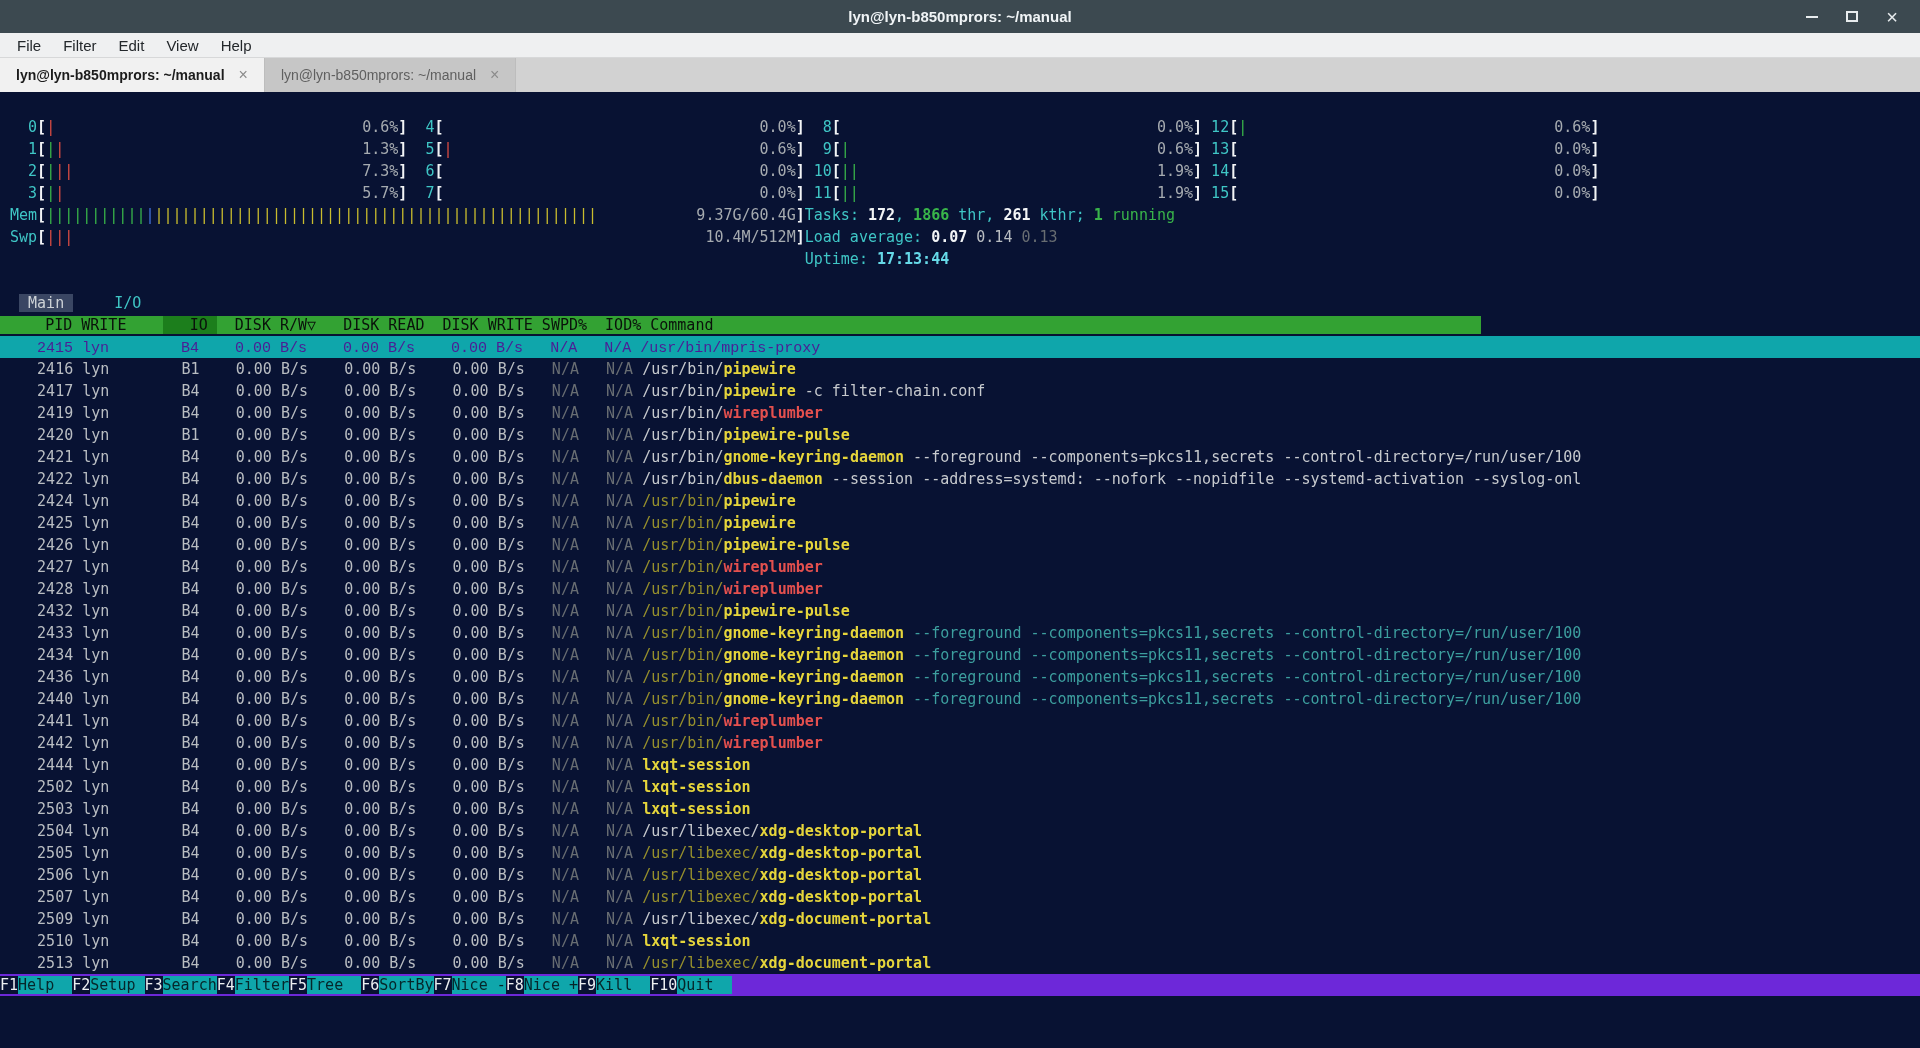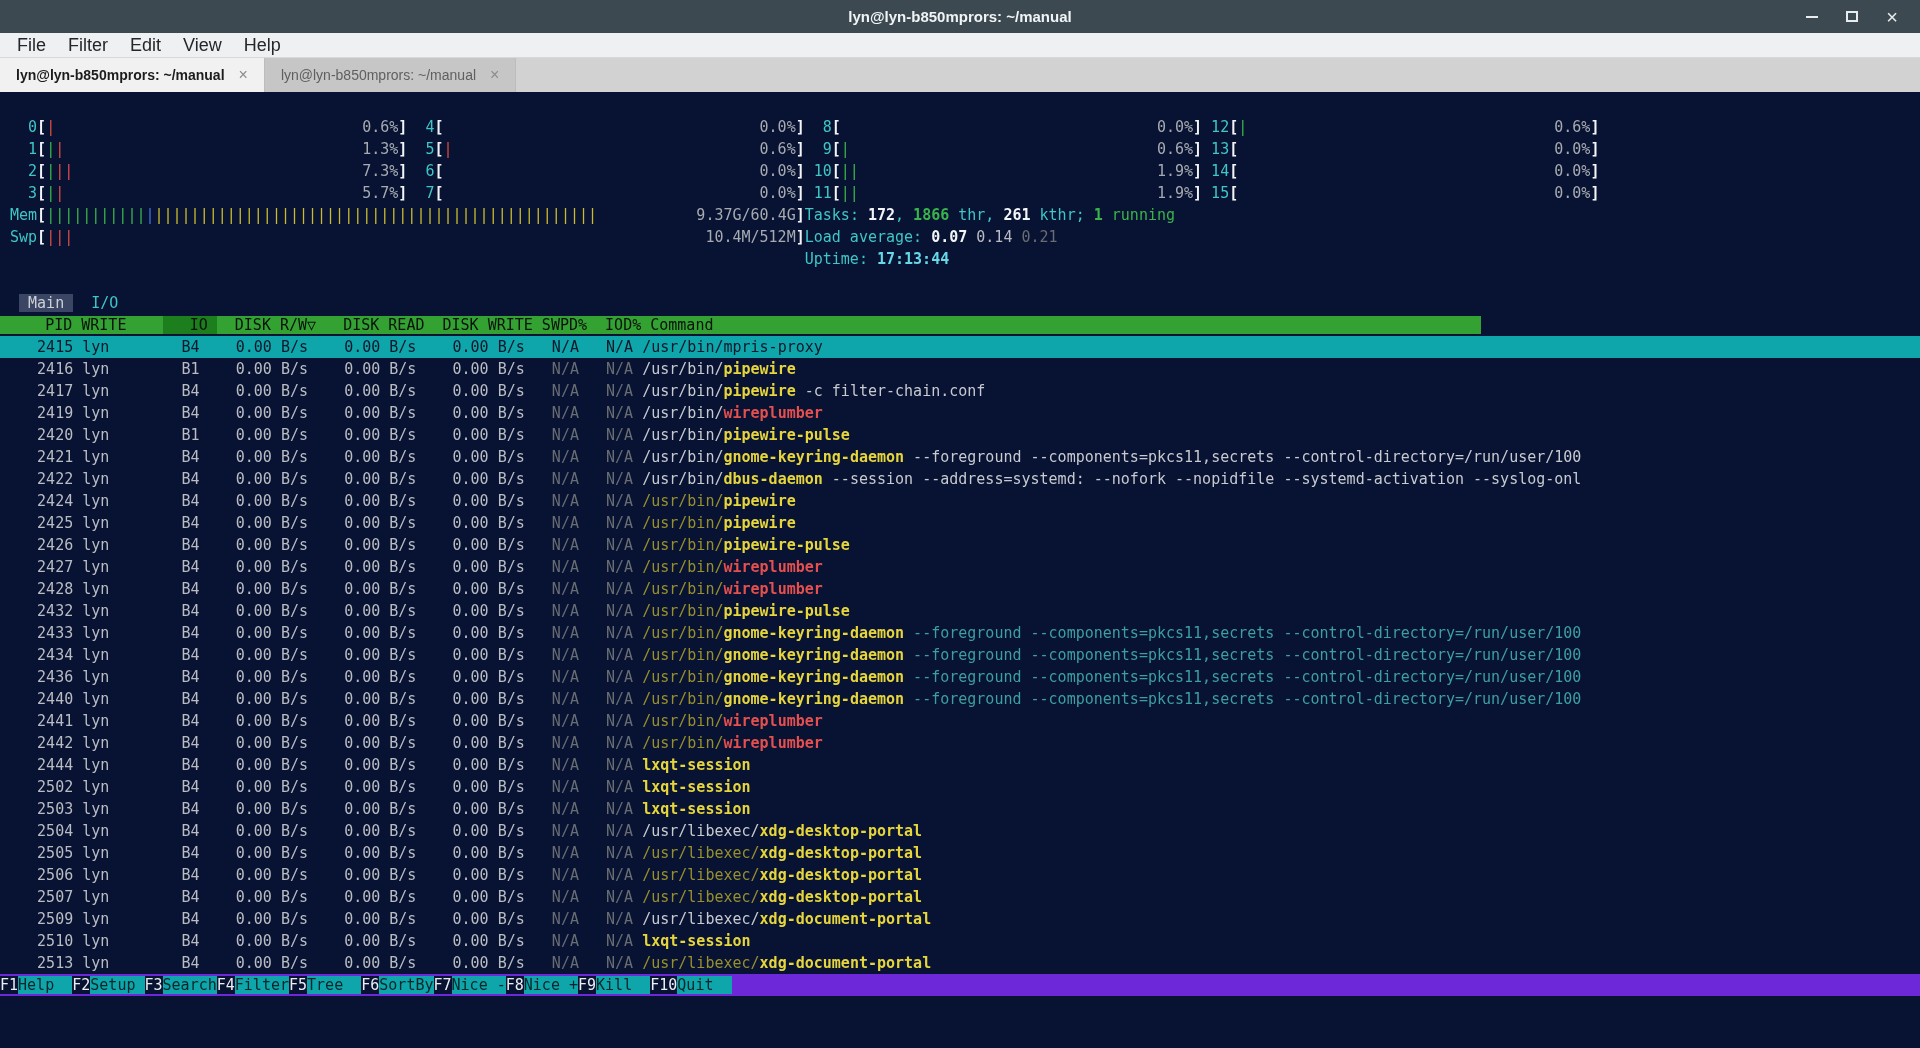--- a/index.html
+++ b/index.html
@@ -11,21 +11,21 @@
   .title { position:absolute; left:0; right:0; top:0; height:33px; line-height:33px;
            text-align:center; color:#f0f4f6; font-weight:bold; font-size:15px; }
   .winbtns { position:absolute; right:8px; top:0; height:33px; display:flex; align-items:center; }
   .wbtn { width:40px; height:33px; display:flex; align-items:center; justify-content:center; }
   .ico-min { width:12px; height:2px; background:#e8ecee; display:block; }
   .ico-max { width:12px; height:11px; border:2px solid #e8ecee; display:block; }
   .ico-close { color:#e8ecee; font-size:20px; line-height:1; }
 
   
   .menubar { height:25px; background:#eff0f1; display:flex; align-items:center; padding-left:6px;
-             font-size:18px; color:#23272b; border-bottom:1px solid #d7d8d9; }
+             font-size:15px; color:#23272b; border-bottom:1px solid #d7d8d9; }
   .menu-item { padding:0 11px; height:100%; display:flex; align-items:center; cursor:default; }
 
   
   .tabbar { height:34px; background:#d2d2d2; display:flex; align-items:stretch; }
   .tab { display:flex; align-items:center; padding:0 16px; font-size:14px; border-right:1px solid #bdbdbd; }
   .tab .tab-label { margin-right:14px; }
   .tab.active { background:#f1f1f1; color:#1c1c1c; font-weight:bold; }
   .tab.inactive { background:#c6c6c6; color:#5f5f5f; }
   .tab-close { color:#8b8b8b; font-size:16px; font-weight:normal; }
 
@@ -50,22 +50,22 @@
   .pd { color:#97902c; }
   .b  { color:#e6d53b; font-weight:bold; }
   .rb { color:#e4504e; font-weight:bold; }
   .a  { color:#c7cace; }
   .ad { color:#3d9f9f; }
   .g  { color:#39b44a; }
   .gb { color:#39b44a; font-weight:bold; }
   .hdr  { background:#33a233; color:#0a120b; }
   .hdrd { background:#1c7e1c; color:#0a120b; }
   .sel  { background:#0fa6ab; }
-  .sel span { color:#0f172a; }
-  .scr-cur { color:#3fc6c6; }
+  .sel span { color:#4c1d95;font-family:Liberation Mono, monospace; }
+  .scr-cur { color:#3fc6c6;margin-left:23px; }
   .scr-oth { background:#3a4663; color:#ccd1d6; }
   .fnbar { background:#6d28d9; }
   .fk { background:#081233; color:#eceff1; }
   .fl { background:#0fa6ab; color:#06262a; }
 </style>
 </head>
 <body>
 
 <div class="window">
 
@@ -102,21 +102,21 @@
       <span class="tab-close">×</span>
     </div>
   </div>
 
   <div class="terminal">
       <div class="tline"><span class="cy">  0</span><span class="wb">[</span><span class="tR">|</span><span>                                  </span><span class="gv">0.6%</span><span class="wb">]</span><span class="cy">  4</span><span class="wb">[</span><span>                                   </span><span class="gv">0.0%</span><span class="wb">]</span><span class="cy">  8</span><span class="wb">[</span><span>                                   </span><span class="gv">0.0%</span><span class="wb">]</span><span class="cy"> 12</span><span class="wb">[</span><span class="tG">|</span><span>                                  </span><span class="gv">0.6%</span><span class="wb">]</span></div>
       <div class="tline"><span class="cy">  1</span><span class="wb">[</span><span class="tG">|</span><span class="tR">|</span><span>                                 </span><span class="gv">1.3%</span><span class="wb">]</span><span class="cy">  5</span><span class="wb">[</span><span class="tR">|</span><span>                                  </span><span class="gv">0.6%</span><span class="wb">]</span><span class="cy">  9</span><span class="wb">[</span><span class="tG">|</span><span>                                  </span><span class="gv">0.6%</span><span class="wb">]</span><span class="cy"> 13</span><span class="wb">[</span><span>                                   </span><span class="gv">0.0%</span><span class="wb">]</span></div>
       <div class="tline"><span class="cy">  2</span><span class="wb">[</span><span class="tG">|</span><span class="tR">||</span><span>                                </span><span class="gv">7.3%</span><span class="wb">]</span><span class="cy">  6</span><span class="wb">[</span><span>                                   </span><span class="gv">0.0%</span><span class="wb">]</span><span class="cy"> 10</span><span class="wb">[</span><span class="tG">||</span><span>                                 </span><span class="gv">1.9%</span><span class="wb">]</span><span class="cy"> 14</span><span class="wb">[</span><span>                                   </span><span class="gv">0.0%</span><span class="wb">]</span></div>
       <div class="tline"><span class="cy">  3</span><span class="wb">[</span><span class="tG">|</span><span class="tR">|</span><span>                                 </span><span class="gv">5.7%</span><span class="wb">]</span><span class="cy">  7</span><span class="wb">[</span><span>                                   </span><span class="gv">0.0%</span><span class="wb">]</span><span class="cy"> 11</span><span class="wb">[</span><span class="tG">||</span><span>                                 </span><span class="gv">1.9%</span><span class="wb">]</span><span class="cy"> 15</span><span class="wb">[</span><span>                                   </span><span class="gv">0.0%</span><span class="wb">]</span></div>
       <div class="tline"><span class="cy">Mem</span><span class="wb">[</span><span class="tG">|||||||||||</span><span class="tB">|</span><span class="tY">|||||||||||||||||||||||||||||||||||||||||||||||||</span><span>           </span><span class="gv">9.37G/60.4G</span><span class="wb">]</span><span class="cy">Tasks: </span><span class="wb">172</span><span class="cy">, </span><span class="gnb">1866</span><span class="cy"> thr, </span><span class="wb">261</span><span class="cy"> kthr; </span><span class="gnb">1</span><span class="gn"> running</span></div>
-      <div class="tline"><span class="cy">Swp</span><span class="wb">[</span><span class="tR">|||</span><span>                                                                      </span><span class="gv">10.4M/512M</span><span class="wb">]</span><span class="cy">Load average: </span><span class="wb">0.07 </span><span class="w">0.14 </span><span class="sh">0.21</span></div>
+      <div class="tline"><span class="cy">Swp</span><span class="wb">[</span><span class="tR">|||</span><span>                                                                      </span><span class="gv">10.4M/512M</span><span class="wb">]</span><span class="cy">Load average: </span><span class="wb">0.07 </span><span class="w">0.14 </span><span class="sh">0.13</span></div>
       <div class="tline"><span>                                                                                        </span><span class="cy">Uptime: </span><span class="cyb">17:13:44</span></div>
       <div class="tline"></div>
       <div class="tline"><span> </span><span class="scr-oth"> Main </span><span>  </span><span class="scr-cur">I/O</span></div>
       <div class="tline nopad"><span class="hdr"> </span><span class="hdr">    PID WRITE    </span><span class="hdrd">   IO </span><span class="hdr">  DISK R/W▽   DISK READ  DISK WRITE SWPD%  IOD% Command</span><span class="hdr">                                                                                     </span></div>
       <div class="tline sel"><span class="w">   2415 </span><span class="w">lyn      </span><span class="w">  B4 </span><span class="w">   0.00 B/s </span><span class="w">   0.00 B/s </span><span class="w">   0.00 B/s </span><span class="sh">  N/A </span><span class="sh">  N/A </span><span class="p">/usr/bin/mpris-proxy</span></div>
       <div class="tline"><span class="w">   2416 </span><span class="w">lyn      </span><span class="w">  B1 </span><span class="w">   0.00 B/s </span><span class="w">   0.00 B/s </span><span class="w">   0.00 B/s </span><span class="sh">  N/A </span><span class="sh">  N/A </span><span class="p">/usr/bin/</span><span class="b">pipewire</span></div>
       <div class="tline"><span class="w">   2417 </span><span class="w">lyn      </span><span class="w">  B4 </span><span class="w">   0.00 B/s </span><span class="w">   0.00 B/s </span><span class="w">   0.00 B/s </span><span class="sh">  N/A </span><span class="sh">  N/A </span><span class="p">/usr/bin/</span><span class="b">pipewire</span><span class="a"> -c filter-chain.conf</span></div>
       <div class="tline"><span class="w">   2419 </span><span class="w">lyn      </span><span class="w">  B4 </span><span class="w">   0.00 B/s </span><span class="w">   0.00 B/s </span><span class="w">   0.00 B/s </span><span class="sh">  N/A </span><span class="sh">  N/A </span><span class="p">/usr/bin/</span><span class="rb">wireplumber</span></div>
       <div class="tline"><span class="w">   2420 </span><span class="w">lyn      </span><span class="w">  B1 </span><span class="w">   0.00 B/s </span><span class="w">   0.00 B/s </span><span class="w">   0.00 B/s </span><span class="sh">  N/A </span><span class="sh">  N/A </span><span class="p">/usr/bin/</span><span class="b">pipewire-pulse</span></div>
       <div class="tline"><span class="w">   2421 </span><span class="w">lyn      </span><span class="w">  B4 </span><span class="w">   0.00 B/s </span><span class="w">   0.00 B/s </span><span class="w">   0.00 B/s </span><span class="sh">  N/A </span><span class="sh">  N/A </span><span class="p">/usr/bin/</span><span class="b">gnome-keyring-daemon</span><span class="a"> --foreground --components=pkcs11,secrets --control-directory=/run/user/100</span></div>

